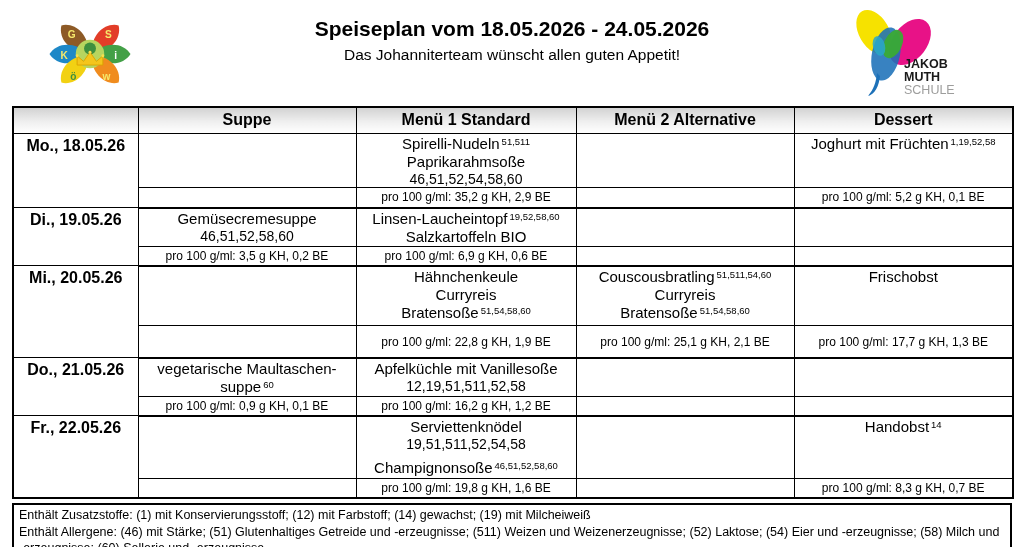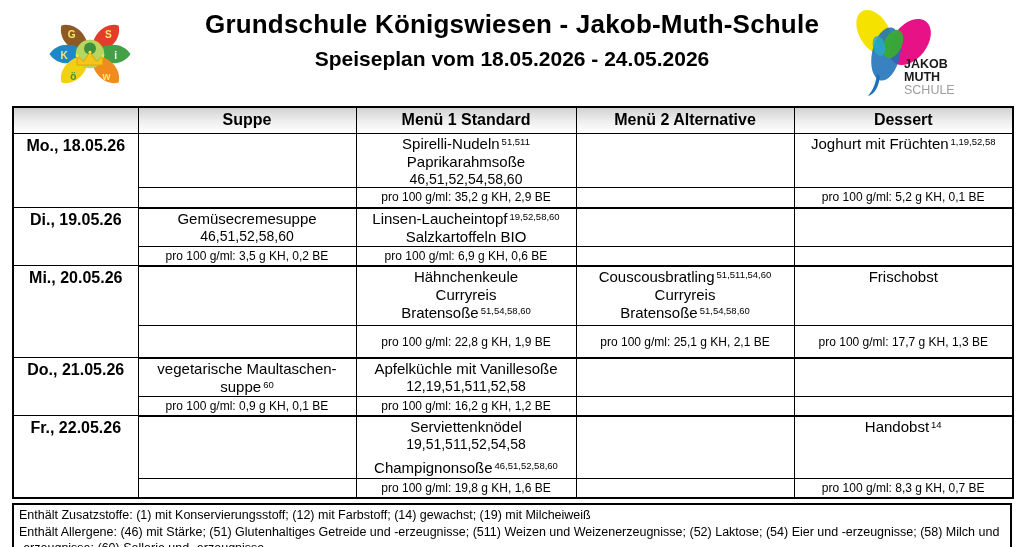--- a/index.html
+++ b/index.html
@@ -82,22 +82,22 @@
           <text x="70" y="33" font-size="11" font-weight="bold" fill="#f6e96b" text-anchor="middle">S</text>
           <text x="22" y="55" font-size="11" font-weight="bold" fill="#f6e96b" text-anchor="middle">K</text>
           <text x="78" y="55" font-size="11" font-weight="bold" fill="#ffffff" text-anchor="middle">i</text>
           <text x="32" y="78" font-size="11" font-weight="bold" fill="#3e8f3e" text-anchor="middle">ö</text>
           <text x="68" y="78" font-size="11" font-weight="bold" fill="#f6e96b" text-anchor="middle">w</text>
         </g>
       </svg>
     </div>
 
     <div class="titles">
-      <h1 class="page-title">Grundschule Königswiesen - Jakob-Muth-Schule</h1>
       <h2 class="page-subtitle">Speiseplan vom 18.05.2026 - 24.05.2026</h2>
+      <p class="tagline">Das Johanniterteam wünscht allen guten Appetit!</p>
     </div>
 
     <div class="logo-right">
       <svg width="150" height="100" viewBox="0 0 150 100">
         <path d="M44,74 C43,84 39,92 32,94 C38,87 40,80 41,71 Z" fill="#1d71b8"></path>
         <ellipse cx="38" cy="30" rx="15" ry="24" transform="rotate(-30 38 30)" fill="#f6e200"></ellipse>
         <ellipse cx="74" cy="40" rx="17" ry="26" transform="rotate(38 74 40)" fill="#e6007e" opacity="0.93"></ellipse>
         <ellipse cx="50" cy="52" rx="14" ry="27" transform="rotate(12 50 52)" fill="#1d71b8" opacity="0.88"></ellipse>
         <ellipse cx="57" cy="42" rx="9" ry="15" transform="rotate(25 57 42)" fill="#3aaa35" opacity="0.95"></ellipse>
         <ellipse cx="43" cy="44" rx="6" ry="10" transform="rotate(-15 43 44)" fill="#29a8c9" opacity="0.85"></ellipse>

